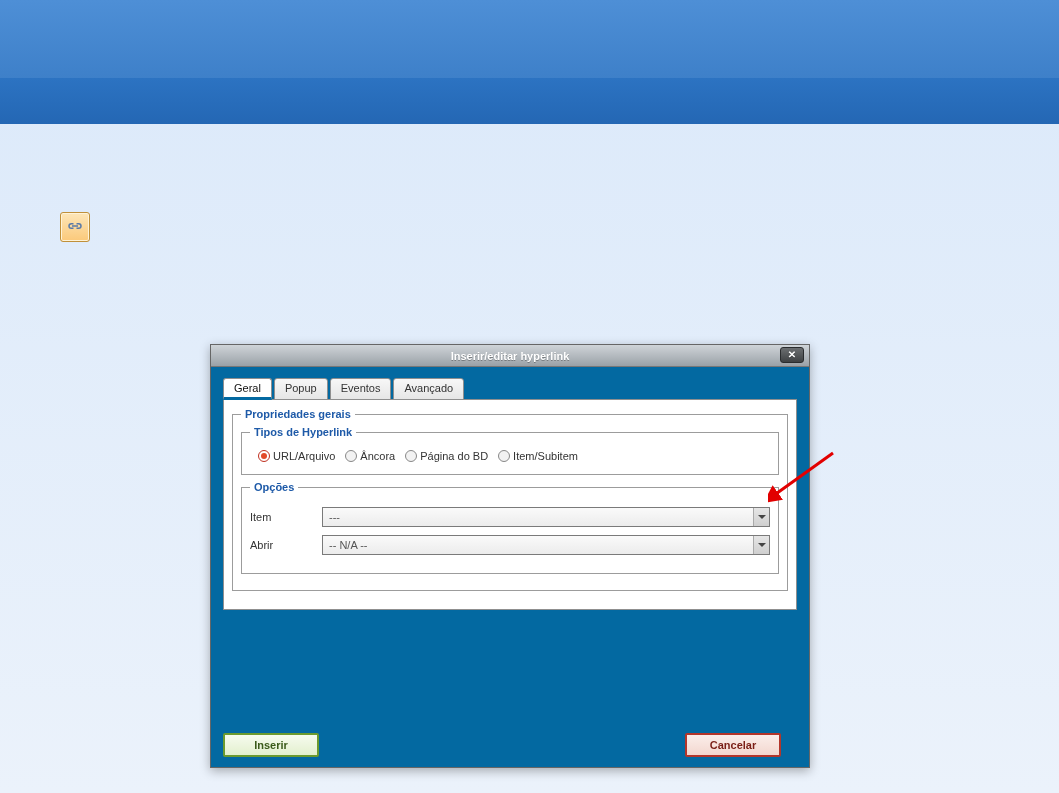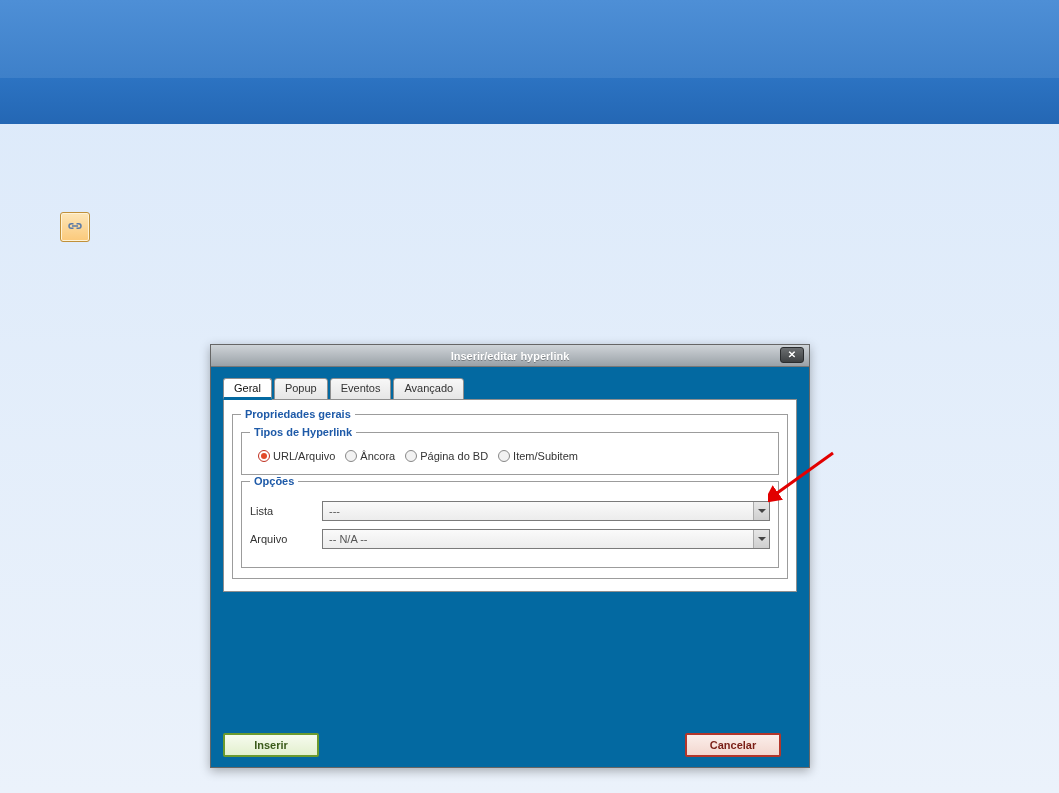--- a/index.html
+++ b/index.html
@@ -104,20 +104,21 @@
     color: #111;
   }
   .panel {
     border: 1px solid #8f8f8f;
     background: #fff;
     padding: 8px 8px 12px 8px;
   }
   fieldset {
     border: 1px solid #9c9c9c;
     padding: 6px 8px 10px 8px;
+    margin-bottom: 6px;
     position: relative;
   }
   fieldset > legend {
     font-size: 11px;
     font-weight: bold;
     color: #1e5aa8;
     padding: 0 4px;
   }
   .radios {
     display: flex;
@@ -310,31 +311,31 @@
               <span>Item/Subitem</span>
             </div>
           </div>
         </fieldset>
 
         <fieldset>
           <legend>Opções</legend>
 
 
           <div class="form-row">
-            <label>Lista</label>
+            <label>Item</label>
             <div class="select-box">
               <span>---</span>
               <span class="select-arrow"></span>
             </div>
           </div>
 
 
 
           <div class="form-row">
-            <label>Arquivo</label>
+            <label>Abrir</label>
             <div class="select-box">
               <span>-- N/A --</span>
               <span class="select-arrow"></span>
             </div>
           </div>
 
         </fieldset>
       </fieldset>
     </div>
   </div>

